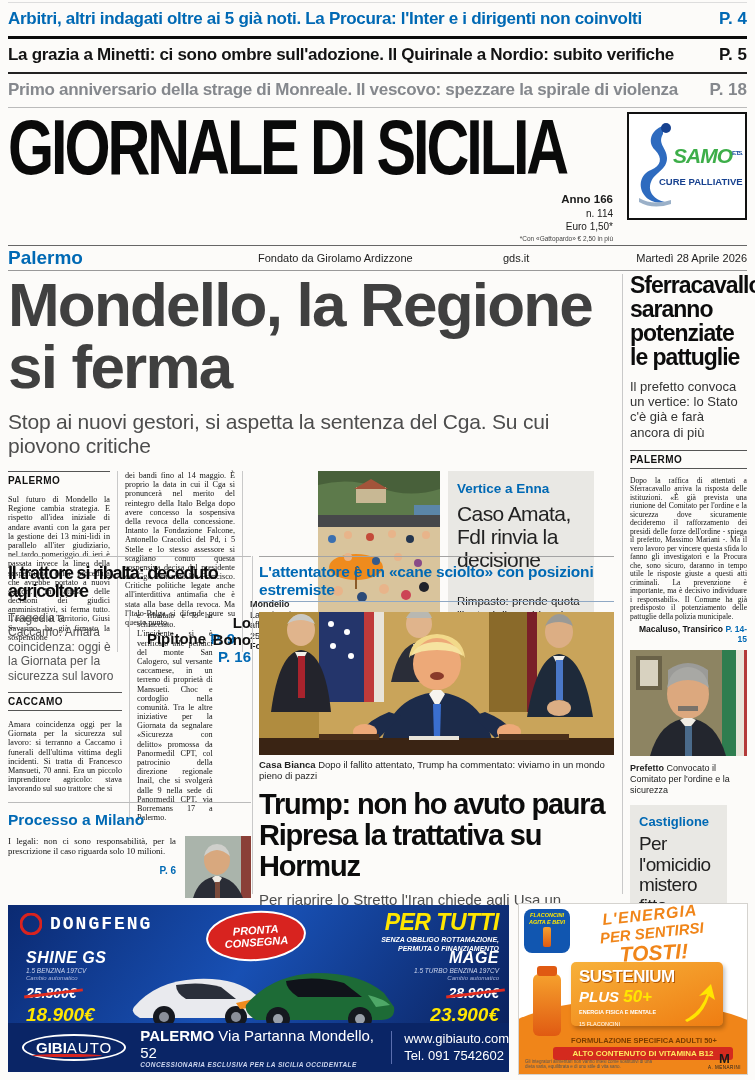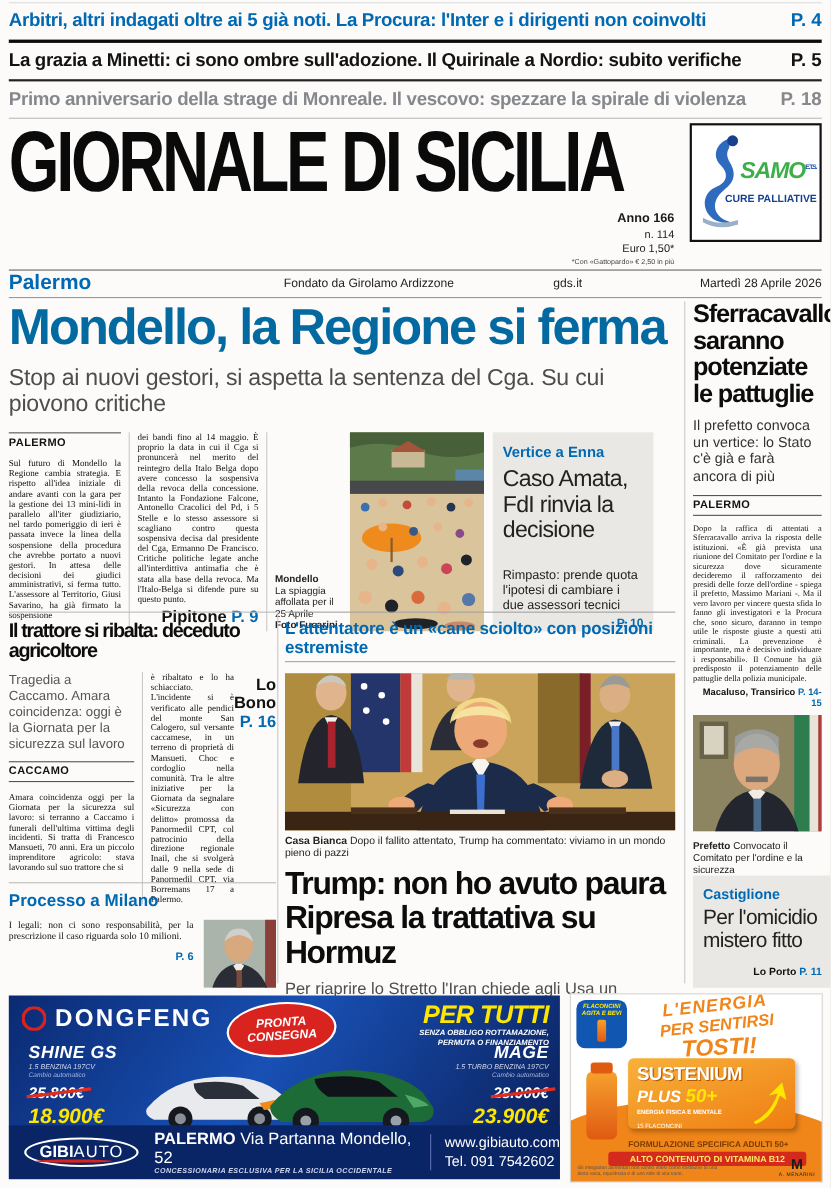--- a/index.html
+++ b/index.html
@@ -51,21 +51,21 @@
   .newstext{font-family:"Liberation Serif",serif;font-size:8.2px;line-height:1.12;
             text-align:justify;color:#121212;}
   .byline{font-size:15px;font-weight:bold;text-align:right;margin-top:3px;color:#111;}
   .pg{color:#0069b4;font-weight:bold;}
   .vr{width:1px;background:#c9c9c9;}
   .graybox{background:#e9e8e4;}
   .bluekick{color:#0069b4;font-weight:bold;}
 
   
   .lead{position:absolute;top:274px;left:8px;width:606px;}
-  .lead h1{margin:0;font-size:46px;font-weight:bold;letter-spacing:-1.8px;line-height:1;color:#0369a1;}
+  .lead h1{margin:0;font-size:62px;font-weight:bold;letter-spacing:-1.8px;line-height:1;color:#404040;}
   .lead .standfirst{font-size:21px;color:#4d4d4d;margin-top:12px;letter-spacing:-0.2px;}
   .lead-body{display:flex;margin-top:13px;height:181px;}
   .lead-c1{width:102px;}
   .lead-c1 .kicker{margin-bottom:9px;}
   .lead-c2{width:110px;display:flex;flex-direction:column;}
   .lead-body .vr{margin:0 7px;}
   .capcol{width:62px;margin-right:6px;display:flex;flex-direction:column;justify-content:flex-end;
           font-size:9px;line-height:1.18;color:#222;}
   .capcol .cap-b{font-weight:bold;}
   .beach{width:122px;height:181px;}
@@ -78,21 +78,21 @@
   
   .sidebar-rule{position:absolute;left:622px;top:274px;width:1px;height:620px;background:#c9c9c9;}
   .sidebar{position:absolute;left:630px;top:274px;width:117px;}
   .sidebar .stitle{font-size:23px;font-weight:bold;letter-spacing:-1px;line-height:1.04;color:#0c0c0c;}
   .sidebar .sstand{font-size:13px;color:#333;line-height:1.18;margin-top:9px;}
   .sidebar .kicker{margin-top:10px;}
   .sidebar .sbody{margin-top:8px;font-size:7.6px;line-height:1.12;}
   .sidebar .byline{font-size:8.5px;}
   .prefphoto{width:117px;height:106px;margin-top:6px;}
   .sidebar .scap{font-size:9px;line-height:1.18;margin-top:3px;color:#222;}
-  .castig{padding:9px;box-sizing:border-box;width:126px;}
+  .castig{margin-top:10px;padding:9px;box-sizing:border-box;width:97px;}
   .castig .ck{font-size:13px;}
   .castig .ctitle{font-size:19px;line-height:1.08;letter-spacing:-0.6px;color:#222;margin-top:5px;}
   .castig .cby{text-align:right;font-size:9.5px;font-weight:bold;margin-top:12px;}
 
   
   .leftcol-rule{position:absolute;left:252px;top:556px;width:1px;height:338px;background:#c9c9c9;}
   .tractor{position:absolute;left:8px;top:556px;width:243px;border-top:1px solid #bbb;padding-top:7px;}
   .tractor h2{margin:0;font-size:18px;font-weight:bold;letter-spacing:-1.2px;line-height:1;color:#0c0c0c;}
   .tr-body{display:flex;margin-top:11px;}
   .tr-c1{width:114px;}
@@ -119,21 +119,21 @@
   .tcap{font-size:9.5px;margin-top:4px;color:#222;}
   .tcap b{font-weight:bold;}
   .center h2{margin:8px 0 0;font-size:29px;font-weight:bold;letter-spacing:-1.2px;line-height:1.07;color:#0c0c0c;}
   .center .tstand{font-size:15px;color:#4d4d4d;margin-top:9px;}
   .center .tpage{text-align:right;font-size:11px;margin-top:1px;}
 
   
   .ad-df{position:absolute;left:8px;top:905px;width:501px;height:167px;
          background:linear-gradient(125deg,#0b2a72 0%,#1850b4 45%,#0a1d55 100%);overflow:hidden;}
   .df-logo{position:absolute;left:12px;top:8px;display:flex;align-items:center;}
-  .df-logo .df-name{color:#fff;font-size:22px;font-weight:bold;letter-spacing:2px;margin-left:8px;}
+  .df-logo .df-name{color:#fff;font-size:18px;font-weight:bold;letter-spacing:2px;margin-left:8px;font-family:Liberation Mono, monospace;}
   .df-badge{position:absolute;left:198px;top:6px;width:96px;height:46px;background:#d8231f;
             border:2px solid #fff;border-radius:50%;display:flex;flex-direction:column;
             align-items:center;justify-content:center;color:#fff;font-style:italic;font-weight:bold;
             font-size:11px;line-height:1.1;transform:rotate(-4deg);}
   .df-claim{position:absolute;right:10px;top:4px;text-align:right;font-style:italic;}
   .df-claim .c1{color:#ffe600;font-size:23px;font-weight:bold;letter-spacing:-0.5px;}
   .df-claim .c2{color:#fff;font-size:7px;font-weight:bold;line-height:1.25;}
   .df-car{position:absolute;color:#fff;font-style:italic;}
   .df-car.left{left:18px;top:44px;}
   .df-car.right{right:10px;top:44px;text-align:right;}

